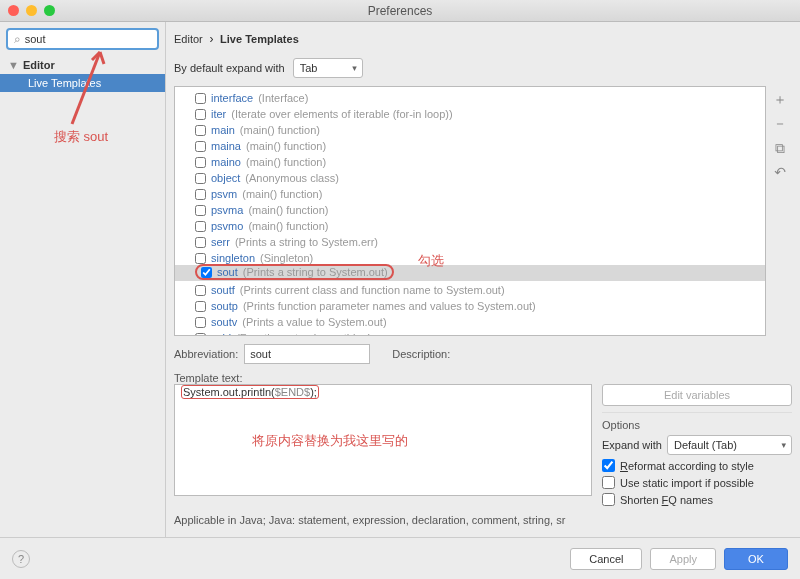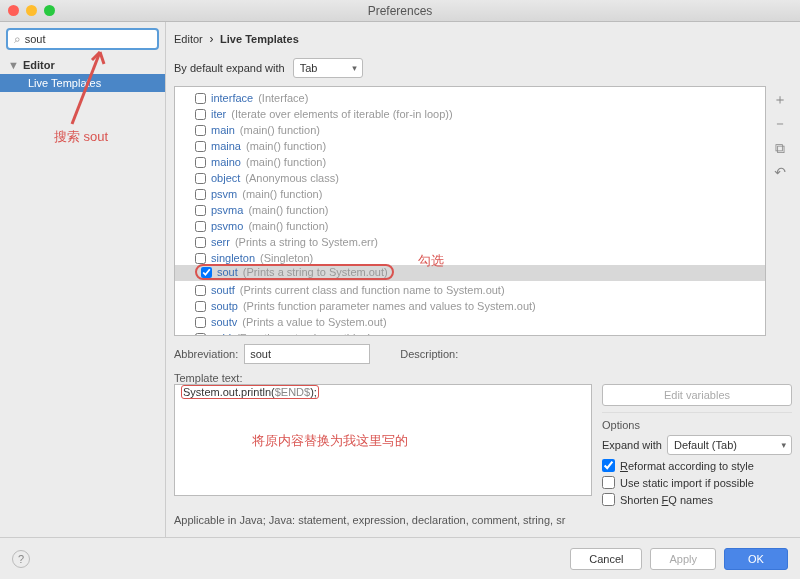--- a/index.html
+++ b/index.html
@@ -189,21 +189,21 @@
         <div class="side-btn">＋</div>
         <div class="side-btn">－</div>
         <div class="side-btn">⧉</div>
         <div class="side-btn">↶</div>
       </div>
     </div>
 
     <div class="form-row">
       <label>Abbreviation:</label>
       <input class="txtfield" style="width: 126px;" value="sout">
-      <label style="margin-left:24px">Description:</label>
+      <label style="margin-left:16px">Description:</label>
     </div>
 
     <div><label style="color:#555">Template text:</label></div>
     <div class="template-area">
       <div class="template-left">
         <div class="template-box">
           <span class="code-circle"><span>System.out.println(</span><span class="code-var">$END$</span><span>);</span></span>
         </div>
       </div>
       <div class="template-right">

